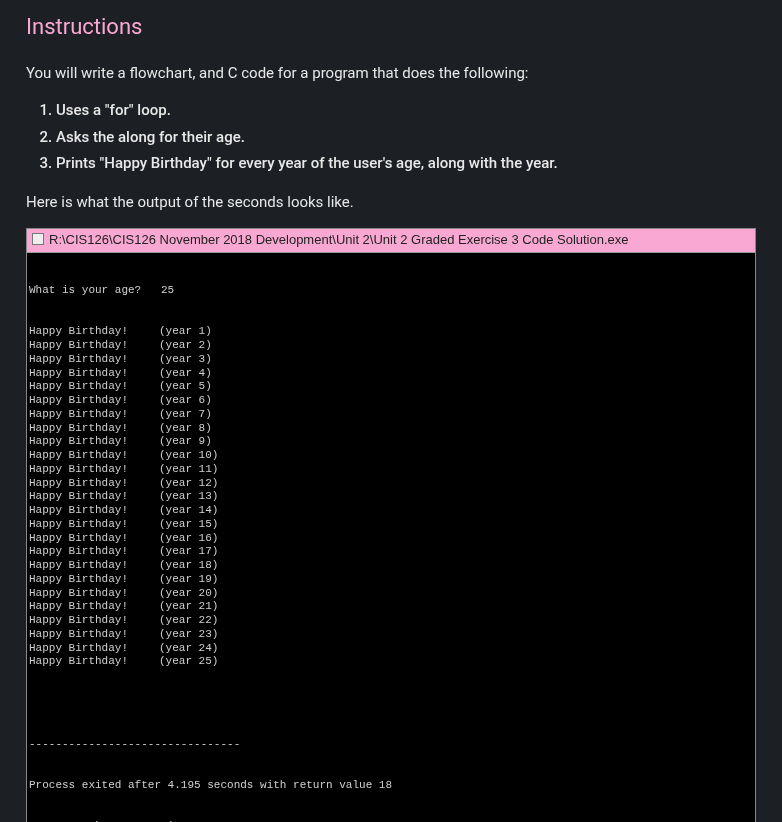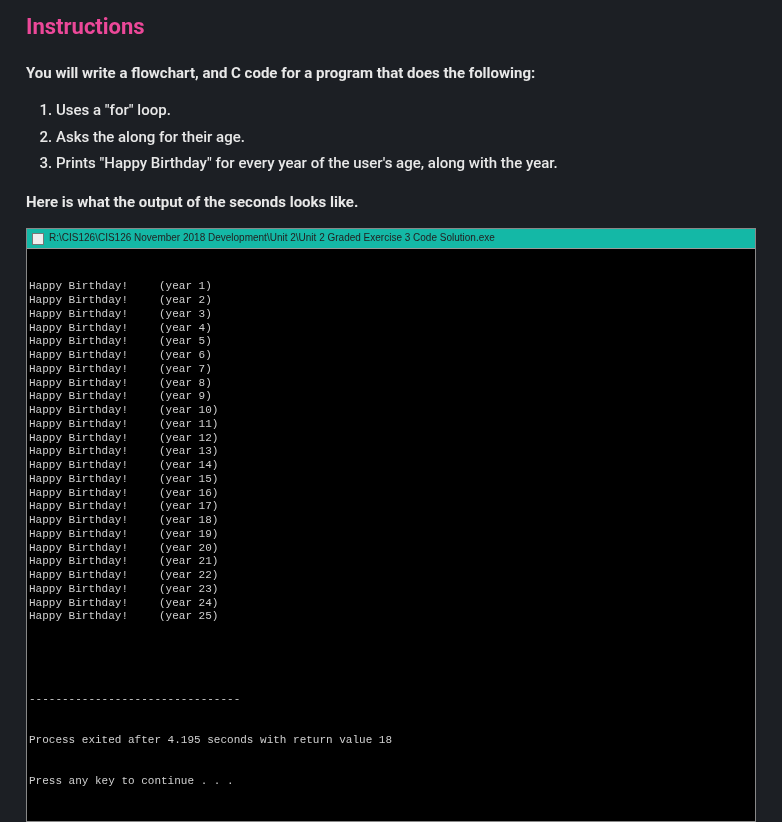--- a/index.html
+++ b/index.html
@@ -6,45 +6,45 @@
     body {
       background: #1c1f24;
       color: #e8e8e8;
       font-family: "Segoe UI", -apple-system, Roboto, Arial, sans-serif;
       font-size: 15px;
       line-height: 1.55;
       width: 782px;
       padding: 6px 26px 28px 26px;
     }
     h2.section-heading {
-      color: #ec4899;
+      color: #f9a8d4;
       font-size: 22px;
-      font-weight: 700;
+      font-weight: 400;
       margin: 4px 0 18px 0;
     }
-    p.body-text { margin: 0 0 14px 0; font-weight: 700; }
+    p.body-text { margin: 0 0 14px 0; font-weight: 400; }
     ol.inst-list {
       margin: 0 0 16px 18px;
       padding-left: 12px;
     }
     ol.inst-list li { margin: 3px 0; font-weight: 500; }
     .term-wrap {
       border: 1px solid #888;
       background: #000;
       font-family: "Courier New", monospace;
       font-size: 11px;
       line-height: 1.25;
       color: #d0d0d0;
       margin-top: 4px;
     }
     .term-title {
-      background: #14b8a6;
+      background: #f9a8d4;
       color: #222;
       font-family: "Segoe UI", Arial, sans-serif;
-      font-size: 10px;
+      font-size: 13px;
       padding: 3px 6px 3px 22px;
       border-bottom: 1px solid #999;
       position: relative;
     }
     .term-title::before {
       content: "";
       position: absolute;
       left: 5px; top: 4px;
       width: 10px; height: 10px;
       border: 1px solid #777;
@@ -70,19 +70,20 @@
   <li>Uses a "for" loop.</li>
   <li>Asks the along for their age.</li>
   <li>Prints "Happy Birthday" for every year of the user's age, along with the year.</li>
 </ol>
 
 <p class="body-text">Here is what the output of the seconds looks like.</p>
 
 <div class="term-wrap">
   <div class="term-title">R:\CIS126\CIS126 November 2018 Development\Unit 2\Unit 2 Graded Exercise 3 Code Solution.exe</div>
   <div class="term-body">
+    <div class="prompt-line">What is your age?   25</div>
     <div id="term-lines"><div class="term-line"><span class="col-msg">Happy Birthday!</span><span class="col-year">(year 1)</span></div><div class="term-line"><span class="col-msg">Happy Birthday!</span><span class="col-year">(year 2)</span></div><div class="term-line"><span class="col-msg">Happy Birthday!</span><span class="col-year">(year 3)</span></div><div class="term-line"><span class="col-msg">Happy Birthday!</span><span class="col-year">(year 4)</span></div><div class="term-line"><span class="col-msg">Happy Birthday!</span><span class="col-year">(year 5)</span></div><div class="term-line"><span class="col-msg">Happy Birthday!</span><span class="col-year">(year 6)</span></div><div class="term-line"><span class="col-msg">Happy Birthday!</span><span class="col-year">(year 7)</span></div><div class="term-line"><span class="col-msg">Happy Birthday!</span><span class="col-year">(year 8)</span></div><div class="term-line"><span class="col-msg">Happy Birthday!</span><span class="col-year">(year 9)</span></div><div class="term-line"><span class="col-msg">Happy Birthday!</span><span class="col-year">(year 10)</span></div><div class="term-line"><span class="col-msg">Happy Birthday!</span><span class="col-year">(year 11)</span></div><div class="term-line"><span class="col-msg">Happy Birthday!</span><span class="col-year">(year 12)</span></div><div class="term-line"><span class="col-msg">Happy Birthday!</span><span class="col-year">(year 13)</span></div><div class="term-line"><span class="col-msg">Happy Birthday!</span><span class="col-year">(year 14)</span></div><div class="term-line"><span class="col-msg">Happy Birthday!</span><span class="col-year">(year 15)</span></div><div class="term-line"><span class="col-msg">Happy Birthday!</span><span class="col-year">(year 16)</span></div><div class="term-line"><span class="col-msg">Happy Birthday!</span><span class="col-year">(year 17)</span></div><div class="term-line"><span class="col-msg">Happy Birthday!</span><span class="col-year">(year 18)</span></div><div class="term-line"><span class="col-msg">Happy Birthday!</span><span class="col-year">(year 19)</span></div><div class="term-line"><span class="col-msg">Happy Birthday!</span><span class="col-year">(year 20)</span></div><div class="term-line"><span class="col-msg">Happy Birthday!</span><span class="col-year">(year 21)</span></div><div class="term-line"><span class="col-msg">Happy Birthday!</span><span class="col-year">(year 22)</span></div><div class="term-line"><span class="col-msg">Happy Birthday!</span><span class="col-year">(year 23)</span></div><div class="term-line"><span class="col-msg">Happy Birthday!</span><span class="col-year">(year 24)</span></div><div class="term-line"><span class="col-msg">Happy Birthday!</span><span class="col-year">(year 25)</span></div></div>
     <div>&nbsp;</div>
     <div>--------------------------------</div>
     <div>Process exited after 4.195 seconds with return value 18</div>
     <div>Press any key to continue . . .</div>
   </div>
 </div>
 
 </body></html>

